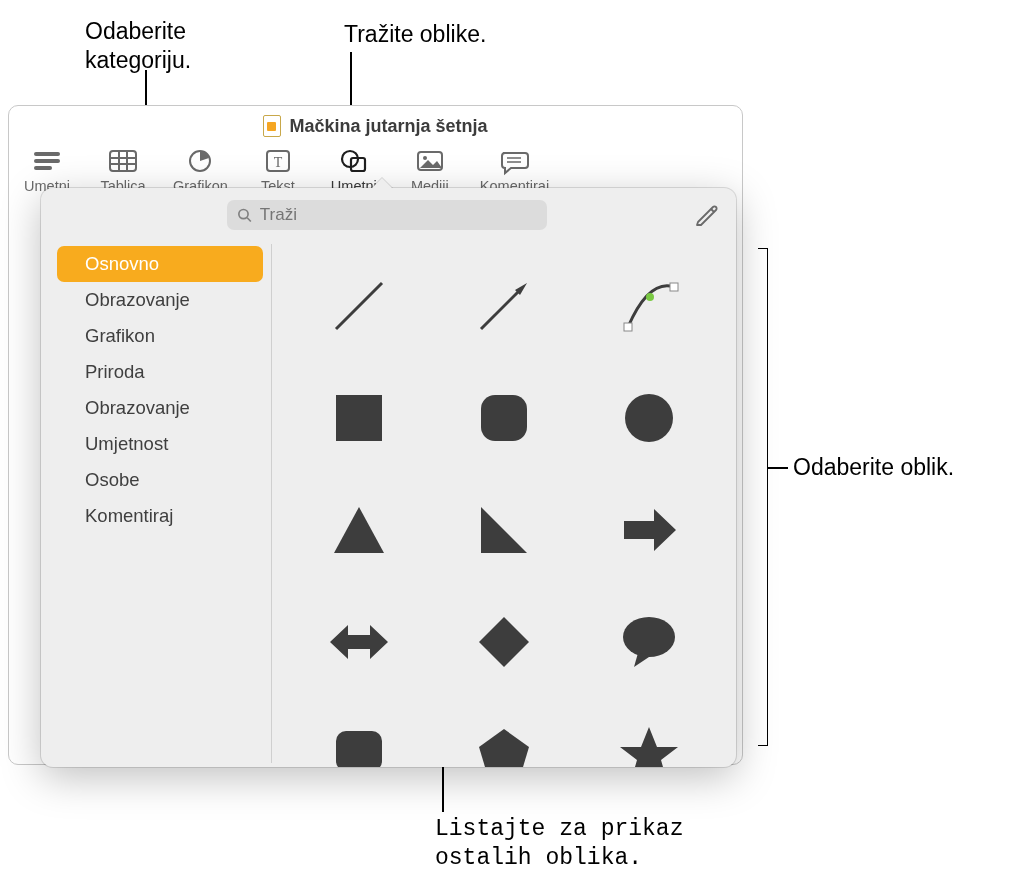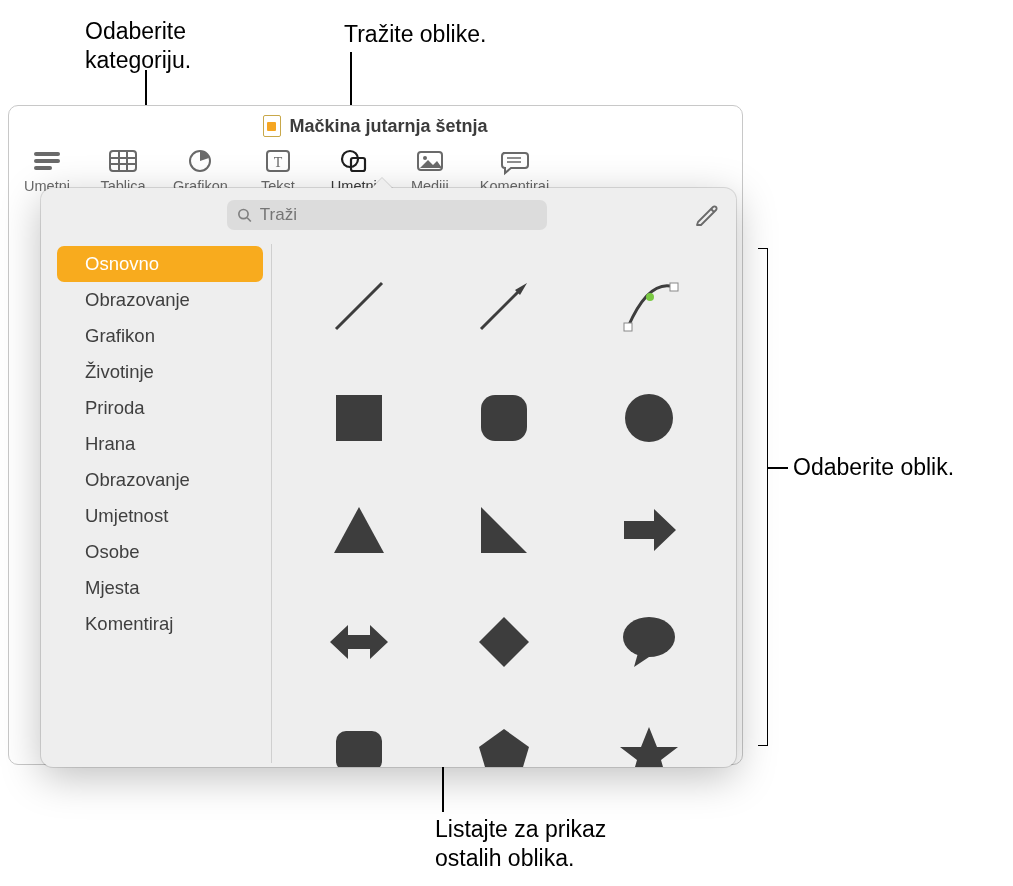--- a/index.html
+++ b/index.html
@@ -199,21 +199,21 @@
 kategoriju.</div>
 <div class="callout-line" style="left:145px; top:70px; width:1.5px; height:195px;"></div>
 
 <div class="callout" style="left:344px; top:20px;">Tražite oblike.</div>
 <div class="callout-line" style="left:350px; top:52px; width:1.5px; height:150px;"></div>
 
 <div class="callout" style="left:793px; top:453px;">Odaberite oblik.</div>
 <div class="bracket" style="left:758px; top:248px; height:498px;"></div>
 <div class="callout-line" style="left:768px; top:467px; width:20px; height:1.5px;"></div>
 
-<div class="callout" style="left:435px; top:815px; white-space:pre;">Listajte za prikaz
+<div class="callout" style="left:435px; top:815px; white-space:pre;font-family:Liberation Mono, monospace;">Listajte za prikaz
 ostalih oblika.</div>
 <div class="callout-line" style="left:442px; top:740px; width:1.5px; height:72px;"></div>
 
 <div class="app-window">
   <div class="titlebar">
     <span class="doc-icon"></span>
     <span>Mačkina jutarnja šetnja</span>
   </div>
 
   <div class="toolbar">
@@ -288,27 +288,24 @@
         <path d="M4 20 L17 7 L20 10 L7 23 L3 23 Z" fill="none" stroke="currentColor" stroke-width="1.8" stroke-linejoin="round"></path>
         <path d="M17 7 L19 5 a2 2 0 0 1 3 3 L20 10" fill="none" stroke="currentColor" stroke-width="1.8"></path>
       </svg>
   </div>
 
   <div class="popover-body">
     <div class="sidebar" id="sidebar">
         <div class="side-item selected">Osnovno</div>
         <div class="side-item">Obrazovanje</div>
         <div class="side-item">Grafikon</div>
-        <div class="side-item">Životinje</div>
         <div class="side-item">Priroda</div>
-        <div class="side-item">Hrana</div>
         <div class="side-item">Obrazovanje</div>
         <div class="side-item">Umjetnost</div>
         <div class="side-item">Osobe</div>
-        <div class="side-item">Mjesta</div>
         <div class="side-item">Komentiraj</div>
       </div>
     <div class="divider"></div>
     <div class="shapes-grid" id="shapes">
         <div class="shape-cell">
           <svg viewBox="0 0 70 70">
             <line x1="12" y1="58" x2="58" y2="12" class="darkstroke" stroke-width="3"></line>
           </svg>
         </div>
         <div class="shape-cell">

